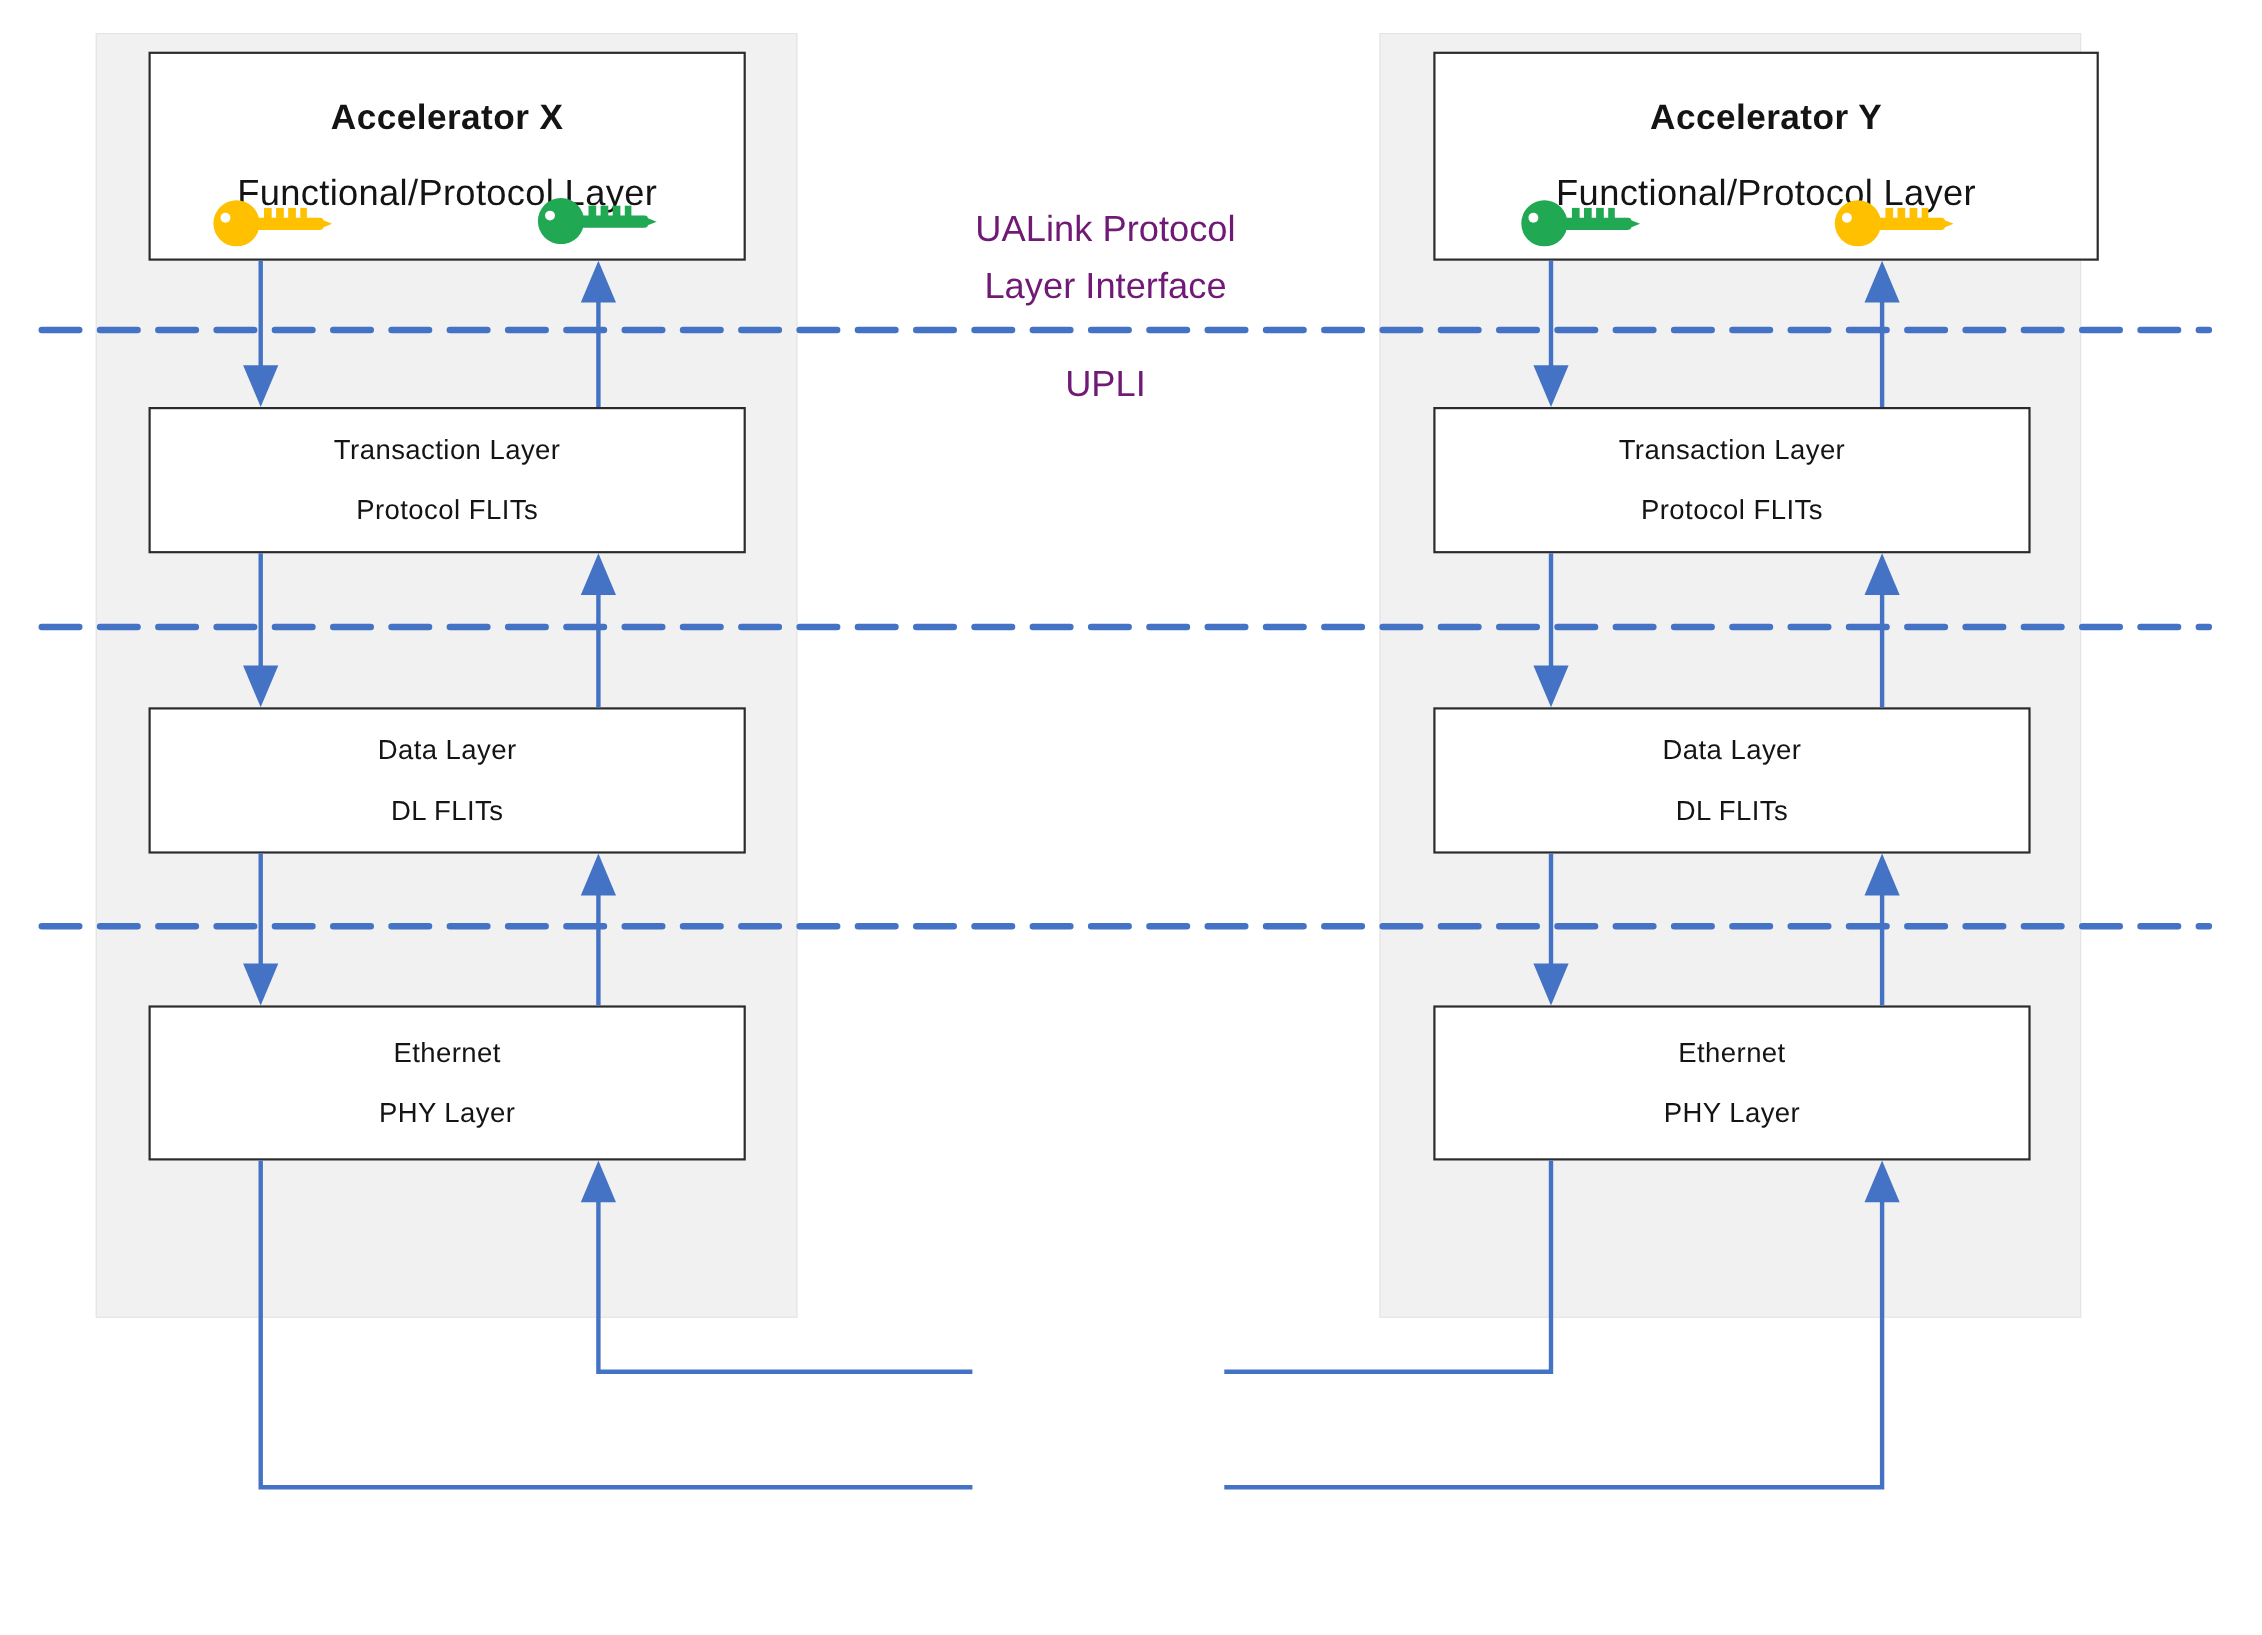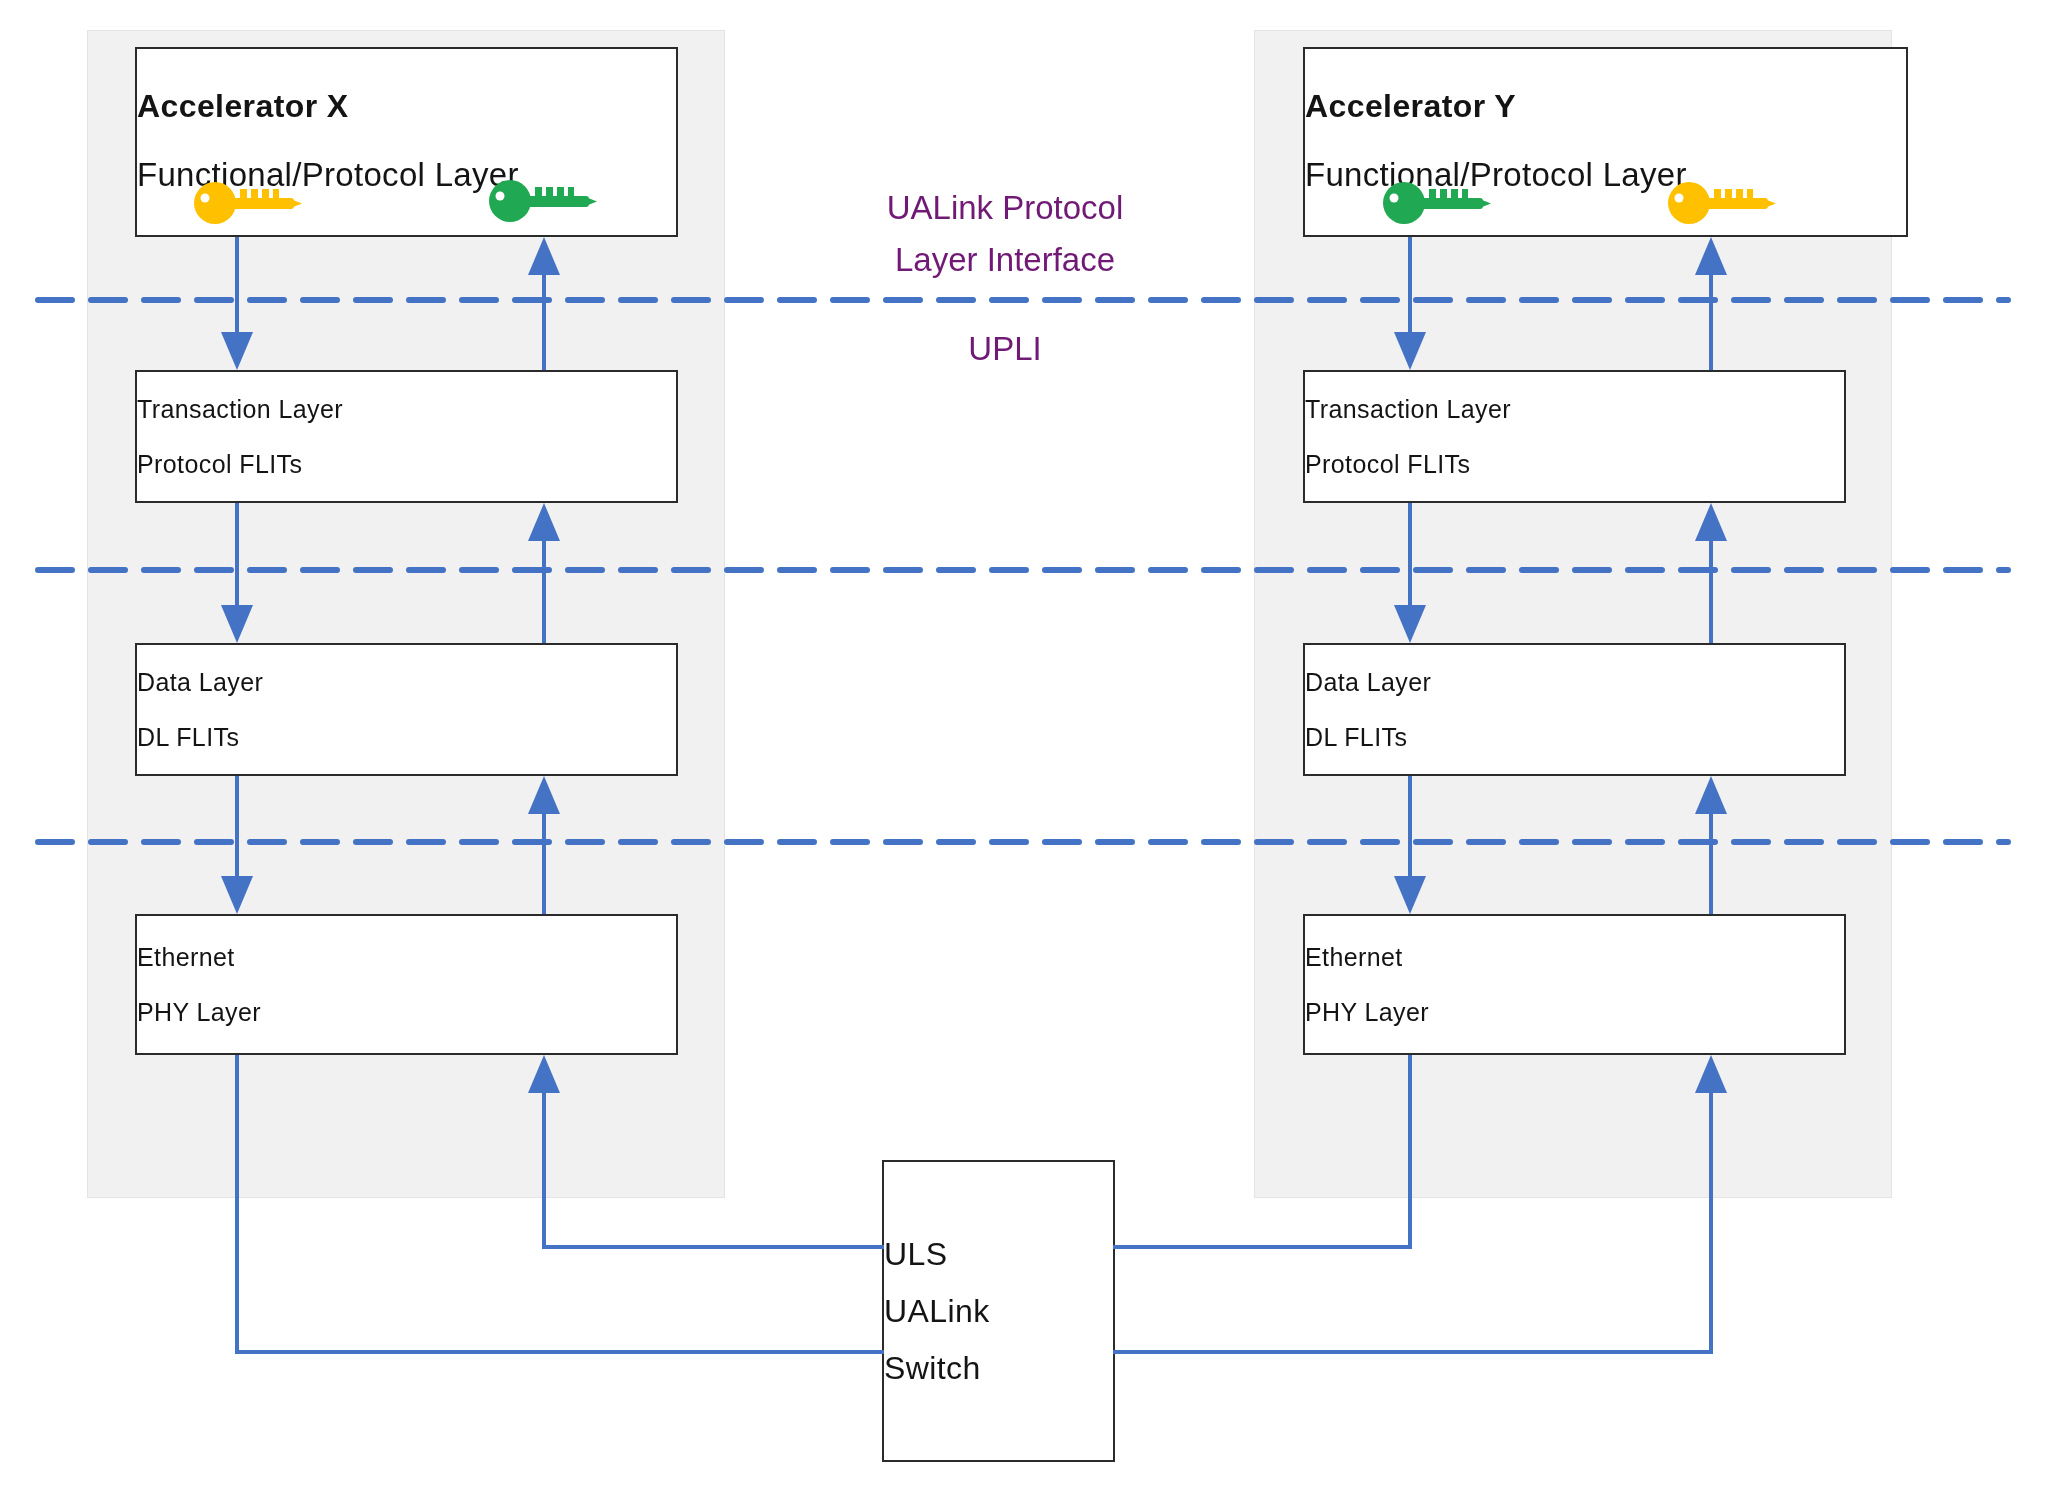--- a/index.html
+++ b/index.html
@@ -16,21 +16,21 @@
     background:#F1F1F1;
     border:1px solid #E4E4E4;
   }
   .box{
     position:absolute;
     background:#ffffff;
     border:2px solid #2B2B2B;
     box-sizing:border-box;
     display:flex;
     flex-direction:column;
-    align-items:flex-start;
+    align-items:center;
     justify-content:center;
     text-align:center;
   }
   .box .line{
     font-size:25px;
     line-height:55px;
     letter-spacing:0.4px;
     white-space:nowrap;
   }
   .accel-box{justify-content:flex-start;padding-top:32px;}
@@ -151,25 +151,20 @@
   <div class="box" style="left:1303px;top:643px;width:543px;height:133px;">
     <div class="line">Data Layer</div>
     <div class="line">DL FLITs</div>
   </div>
 
   <div class="box" style="left:1303px;top:914px;width:543px;height:141px;">
     <div class="line">Ethernet</div>
     <div class="line">PHY Layer</div>
   </div>
 
-  <div class="box switch-box" style="left:882px;top:1160px;width:233px;height:302px;">
-    <div class="line">ULS</div>
-    <div class="line">UALink</div>
-    <div class="line">Switch</div>
-  </div>
 
   <div class="blue-label" style="top:182px;">
     <div>UALink Protocol</div>
     <div>Layer Interface</div>
   </div>
   <div class="blue-label" style="top:323px;">UPLI</div>
 
   <svg class="connectors" width="2056" height="1486" viewBox="0 0 2056 1486">
 
     <g fill="none" stroke-width="6" stroke-dasharray="34 19" stroke-linecap="round" stroke="#4472C4">

